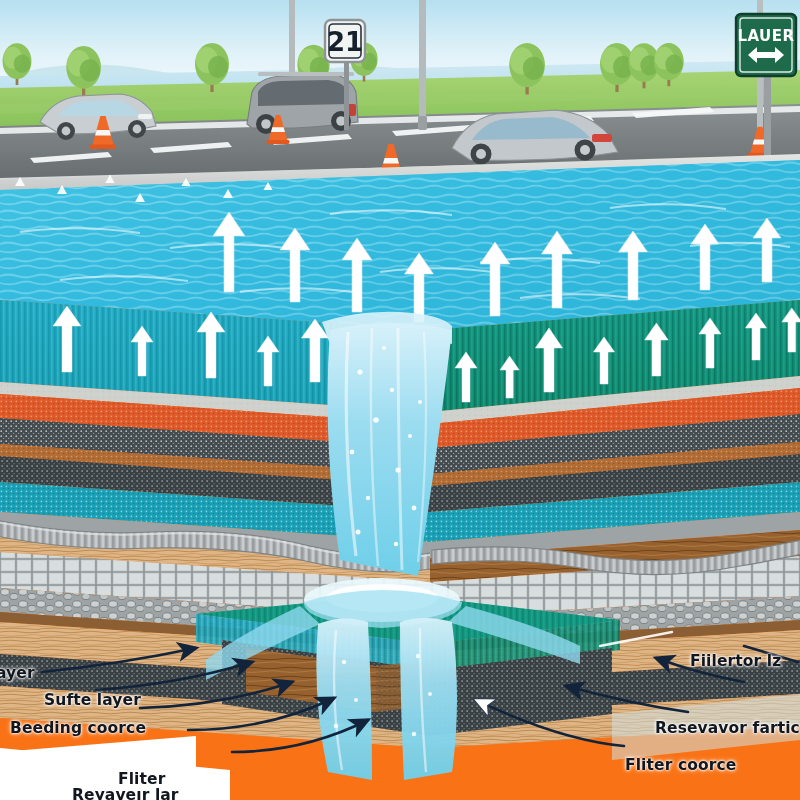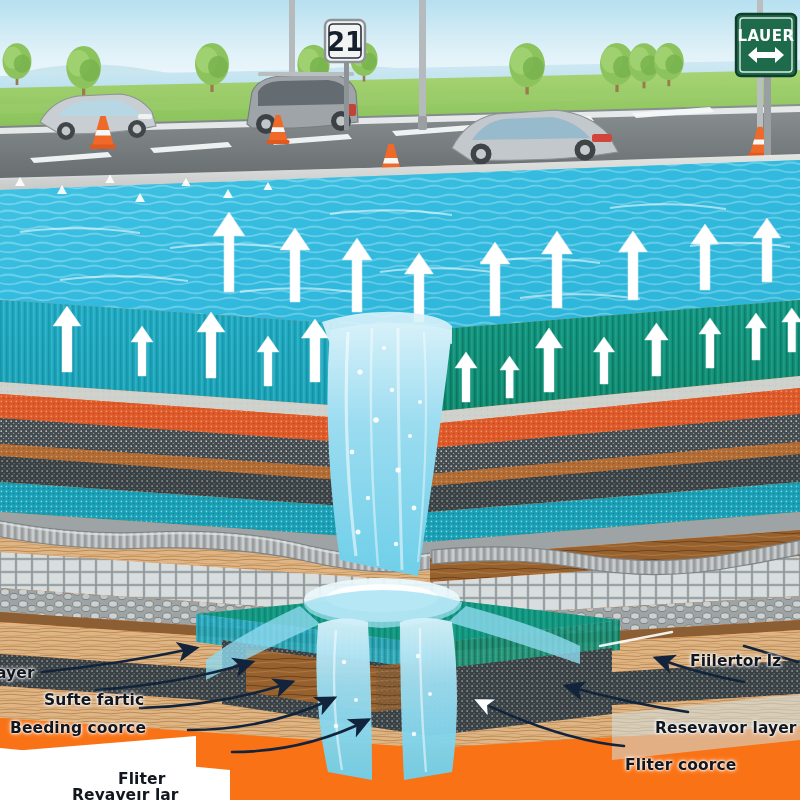--- a/index.html
+++ b/index.html
@@ -511,22 +511,22 @@
         <path d="M798 662 L744 646"></path>
       </g>
       <g stroke="#ffffff" stroke-width="2.4" fill="none" stroke-linecap="round" opacity=".9">
         <path d="M600 646 L672 632"></path>
       </g>
 
     </g>
   </svg>
 
   <div class="lbl" style="left:-4px;top:666px;">ayer</div>
-  <div class="lbl" style="left:44px;top:693px;">Sufte fartic</div>
+  <div class="lbl" style="left:44px;top:693px;">Sufte layer</div>
   <div class="lbl" style="left:10px;top:721px;">Beeding coorce</div>
   <div class="lbl" style="left:72px;top:748px;margin-top:40px;">Reyaveır lar</div>
   <div class="lbl" style="left:118px;top:772px;">Fliter</div>
 
   <div class="lbl" style="left:690px;top:654px;">Fiilertor lz</div>
-  <div class="lbl" style="left:655px;top:721px;">Resevavor layer</div>
+  <div class="lbl" style="left:655px;top:721px;">Resevavor fartic</div>
   <div class="lbl" style="left:625px;top:758px;">Fliter coorce</div>
 
 </div>
 
 </body></html>

